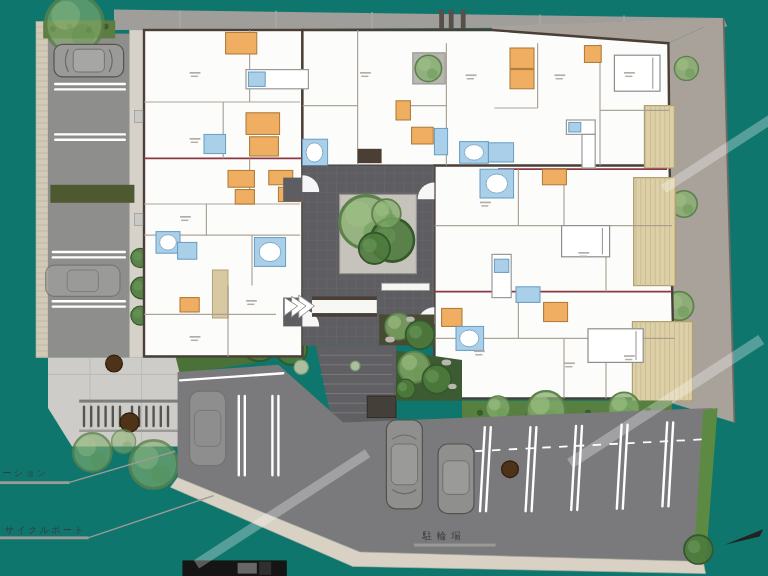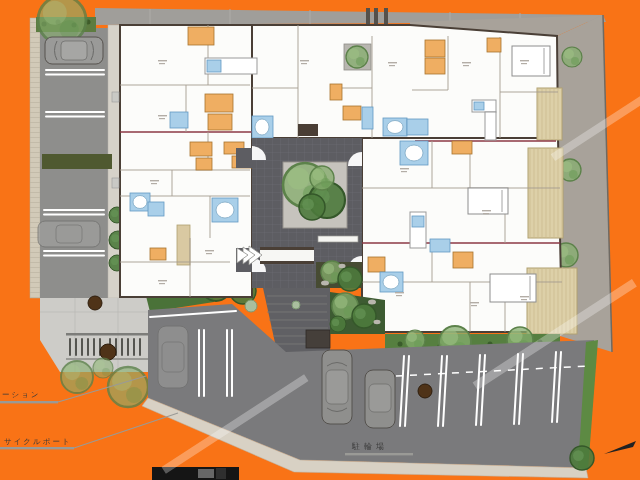--- a/index.html
+++ b/index.html
@@ -1,16 +1,16 @@
 <!DOCTYPE html>
 <html><head>
 <meta charset="utf-8">
 <style>
   html,body{margin:0;padding:0;background:#fff;}
-  .stage{position:relative;width:640px;height:480px;background:#f97316;overflow:hidden;
+  .stage{position:relative;width:640px;height:480px;background:#0f766e;overflow:hidden;
          font-family:"DejaVu Sans",sans-serif;}
   svg{display:block;}
   .room{fill:#fcfcfa;stroke:#4a3f36;stroke-width:2;}
   .orange{fill:#efae62;stroke:#a8742f;stroke-width:.8;}
   .blue{fill:#a9cfe9;stroke:#639ac2;stroke-width:.8;}
   .tub{fill:#ffffff;stroke:#7fa8c4;stroke-width:.8;}
   .divl{stroke:#a59c90;stroke-width:1;opacity:.9;}
   .redl{stroke:#8c3844;stroke-width:1.4;}
   .white2{stroke:#ffffff;stroke-width:2;stroke-linecap:round;fill:none;}
   .bed{fill:#ffffff;stroke:#8d8d8d;stroke-width:1;}

